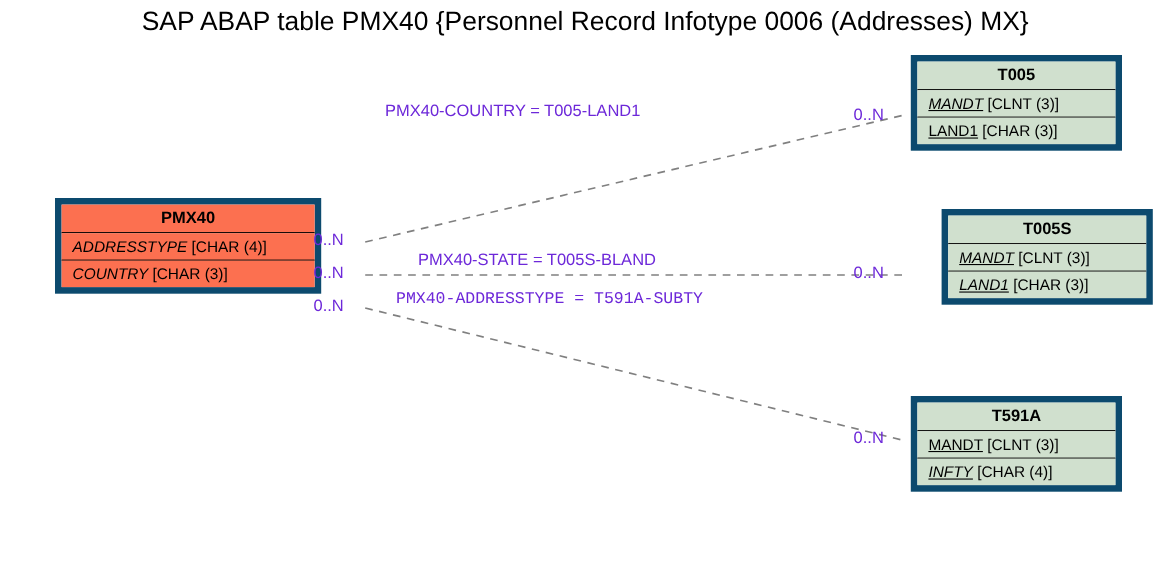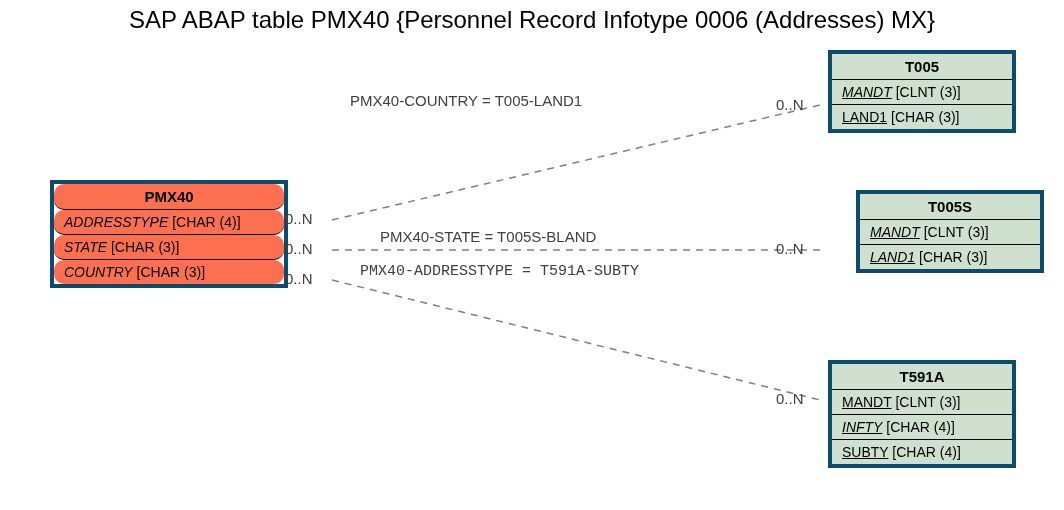--- a/index.html
+++ b/index.html
@@ -16,45 +16,45 @@
     position: absolute;
     top: 6px;
     left: 0;
     right: 0;
     text-align: center;
     font-size: 24px;
     color: #000;
   }
   .entity {
     position: absolute;
-    border: 4px solid #0c4a6e;
+    border: 6px solid #0c4a6e;
   }
   .entity .hdr {
     text-align: center;
     font-weight: bold;
     padding: 4px 10px;
     border-bottom: 1px solid #000;
     font-size: 15px;
   }
   .entity .row {
     border-bottom: 1px solid #000;
     padding: 4px 10px;
     font-size: 14px;
     white-space: nowrap;
   }
   .entity .row:last-child { border-bottom: none; }
   .ul { text-decoration: underline; text-align: right; }
   .it { font-style: italic; }
-  .orange .hdr, .orange .row { background: #fc7050; border-radius: 10px; }
+  .orange .hdr, .orange .row { background: #fc7050; }
   .green .hdr, .green .row { background: #d0e0ce; }
 
   .label {
     position: absolute;
     font-size: 15px;
-    color: #404040;
+    color: #6d28d9;
     white-space: nowrap;
   }
 
   svg.lines {
     position: absolute;
     top: 0; left: 0;
     width: 1064px;
     height: 510px;
     pointer-events: none;
   }
@@ -68,24 +68,20 @@
   <line x1="332" y1="220" x2="820" y2="105" stroke="#808080" stroke-width="1.5" stroke-dasharray="7 6"></line>
   <line x1="332" y1="250" x2="820" y2="250" stroke="#808080" stroke-width="1.5" stroke-dasharray="7 6"></line>
   <line x1="332" y1="280" x2="820" y2="400" stroke="#808080" stroke-width="1.5" stroke-dasharray="7 6"></line>
 </svg>
 
 <div class="entity orange" style="left:50px; top:180px; width:230px;">
   <div class="hdr">PMX40</div>
   <div class="row">
     <span class="it">ADDRESSTYPE</span>
     <span>[CHAR (4)]</span>
-  </div>
-  <div class="row">
-    <span class="it">STATE</span>
-    <span>[CHAR (3)]</span>
   </div>
   <div class="row">
     <span class="it">COUNTRY</span>
     <span>[CHAR (3)]</span>
   </div>
 </div>
 
 <div class="entity green" style="left:828px; top:50px; width:180px;">
   <div class="hdr">T005</div>
   <div class="row">
@@ -113,24 +109,20 @@
 <div class="entity green" style="left:828px; top:360px; width:180px;">
   <div class="hdr">T591A</div>
   <div class="row">
     <span class="ul">MANDT</span>
     <span>[CLNT (3)]</span>
   </div>
   <div class="row">
     <span class="it ul">INFTY</span>
     <span>[CHAR (4)]</span>
   </div>
-  <div class="row">
-    <span class="ul">SUBTY</span>
-    <span>[CHAR (4)]</span>
-  </div>
 </div>
 
 <div class="label" style="left:350px; top:92px;">PMX40-COUNTRY = T005-LAND1</div>
 <div class="label" style="left:285px; top:210px;">0..N</div>
 <div class="label" style="left:776px; top:96px;">0..N</div>
 
 <div class="label" style="left:380px; top:228px;">PMX40-STATE = T005S-BLAND</div>
 <div class="label" style="left:285px; top:240px;">0..N</div>
 <div class="label" style="left:776px; top:240px;">0..N</div>
 

